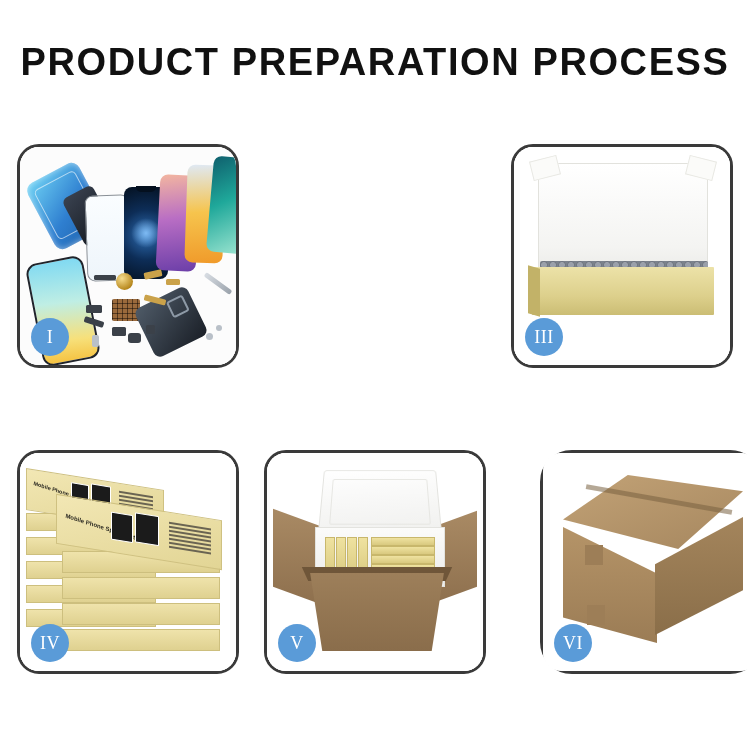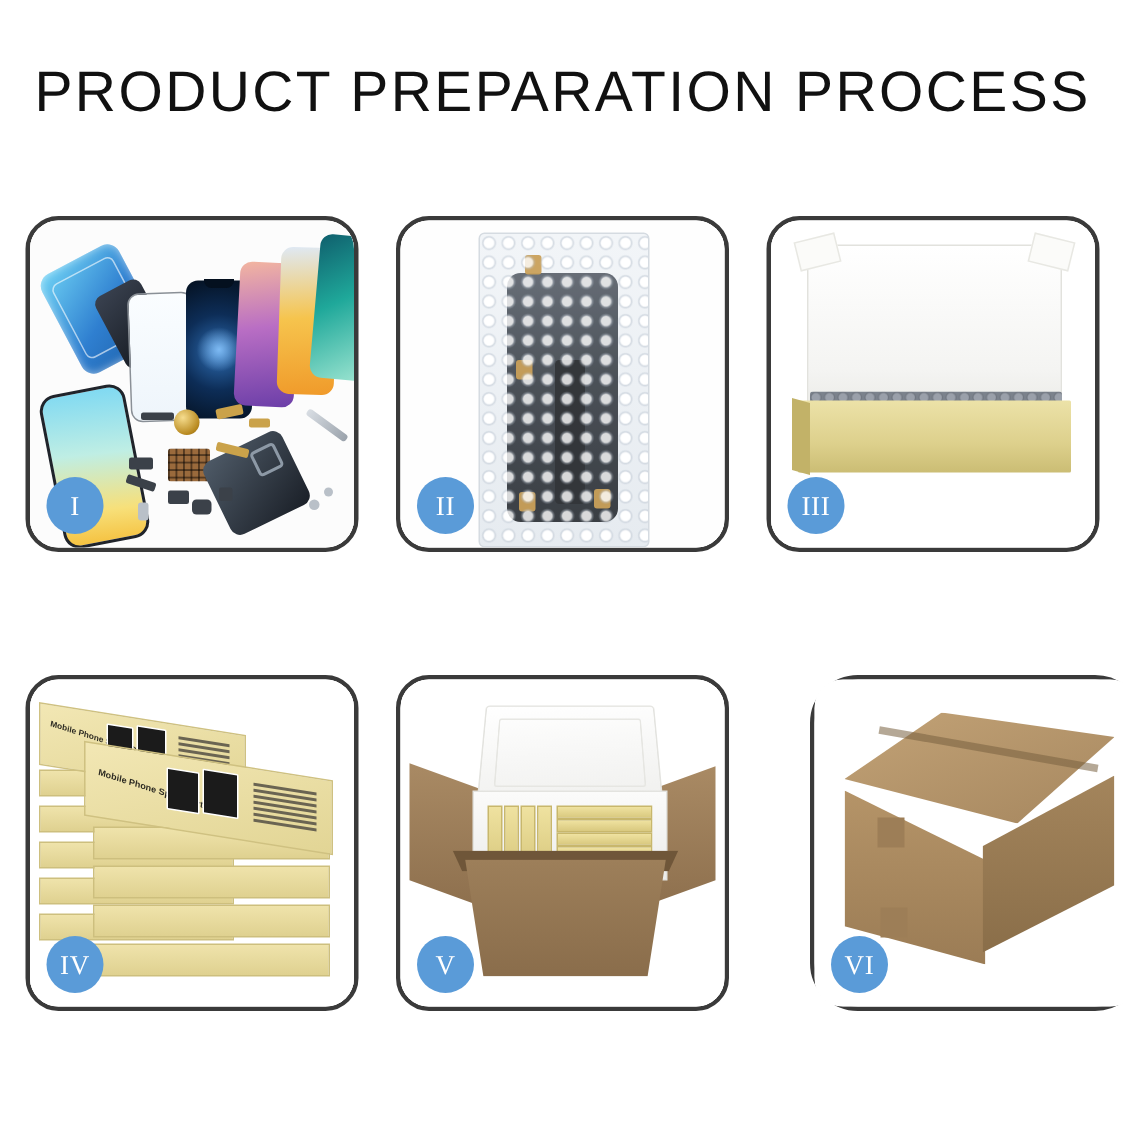--- a/index.html
+++ b/index.html
@@ -22,21 +22,21 @@
     left: 0;
     top: 0;
     width: 750px;
     text-align: center;
   }
   .main-title {
     margin: 0;
     padding-top: 42px;
     font-family: "Liberation Sans", sans-serif;
     font-size: 38px;
-    font-weight: 400;
+    font-weight: 700;
     letter-spacing: 1.6px;
     color: #111111;
     line-height: 1.08;
     white-space: nowrap;
   }
   .sub-title {
     margin: 0;
     padding-top: 10px;
     font-family: "Liberation Sans", sans-serif;
     font-size: 15.5px;
@@ -364,35 +364,20 @@
         <div class="prt lt" style="left:72px;  top:188px; width:7px;  height:12px; border-radius:2px;"></div>
         <div class="prt" style="left:108px; top:186px; width:13px; height:10px; border-radius:3px;"></div>
         <div class="prt" style="left:126px; top:178px; width:9px;  height:9px;"></div>
         <div class="prt lt" style="left:186px; top:186px; width:7px;  height:7px; border-radius:50%;"></div>
         <div class="prt lt" style="left:196px; top:178px; width:6px;  height:6px; border-radius:50%;"></div>
       </div>
     </div>
     <div class="badge">I</div>
   </div>
 
-  <div class="panel p2">
-    <div class="clip">
-      <div class="scene2">
-        <div class="bubblebag">
-          <div class="innerpart"></div>
-          <div class="tapebit" style="left:30px; top:14px;"></div>
-          <div class="tapebit" style="left:24px; top:84px;"></div>
-          <div class="tapebit" style="left:26px; top:172px;"></div>
-          <div class="tapebit" style="left:76px; top:170px;"></div>
-          <div class="bubble-overlay"></div>
-        </div>
-      </div>
-    </div>
-    <div class="badge">II</div>
-  </div>
 
   <div class="panel p3">
     <div class="clip">
       <div class="scene3">
         <div class="foamlid"></div>
         <div class="grayfill"></div>
         <div class="boxtray"></div>
       </div>
     </div>
     <div class="badge">III</div>

